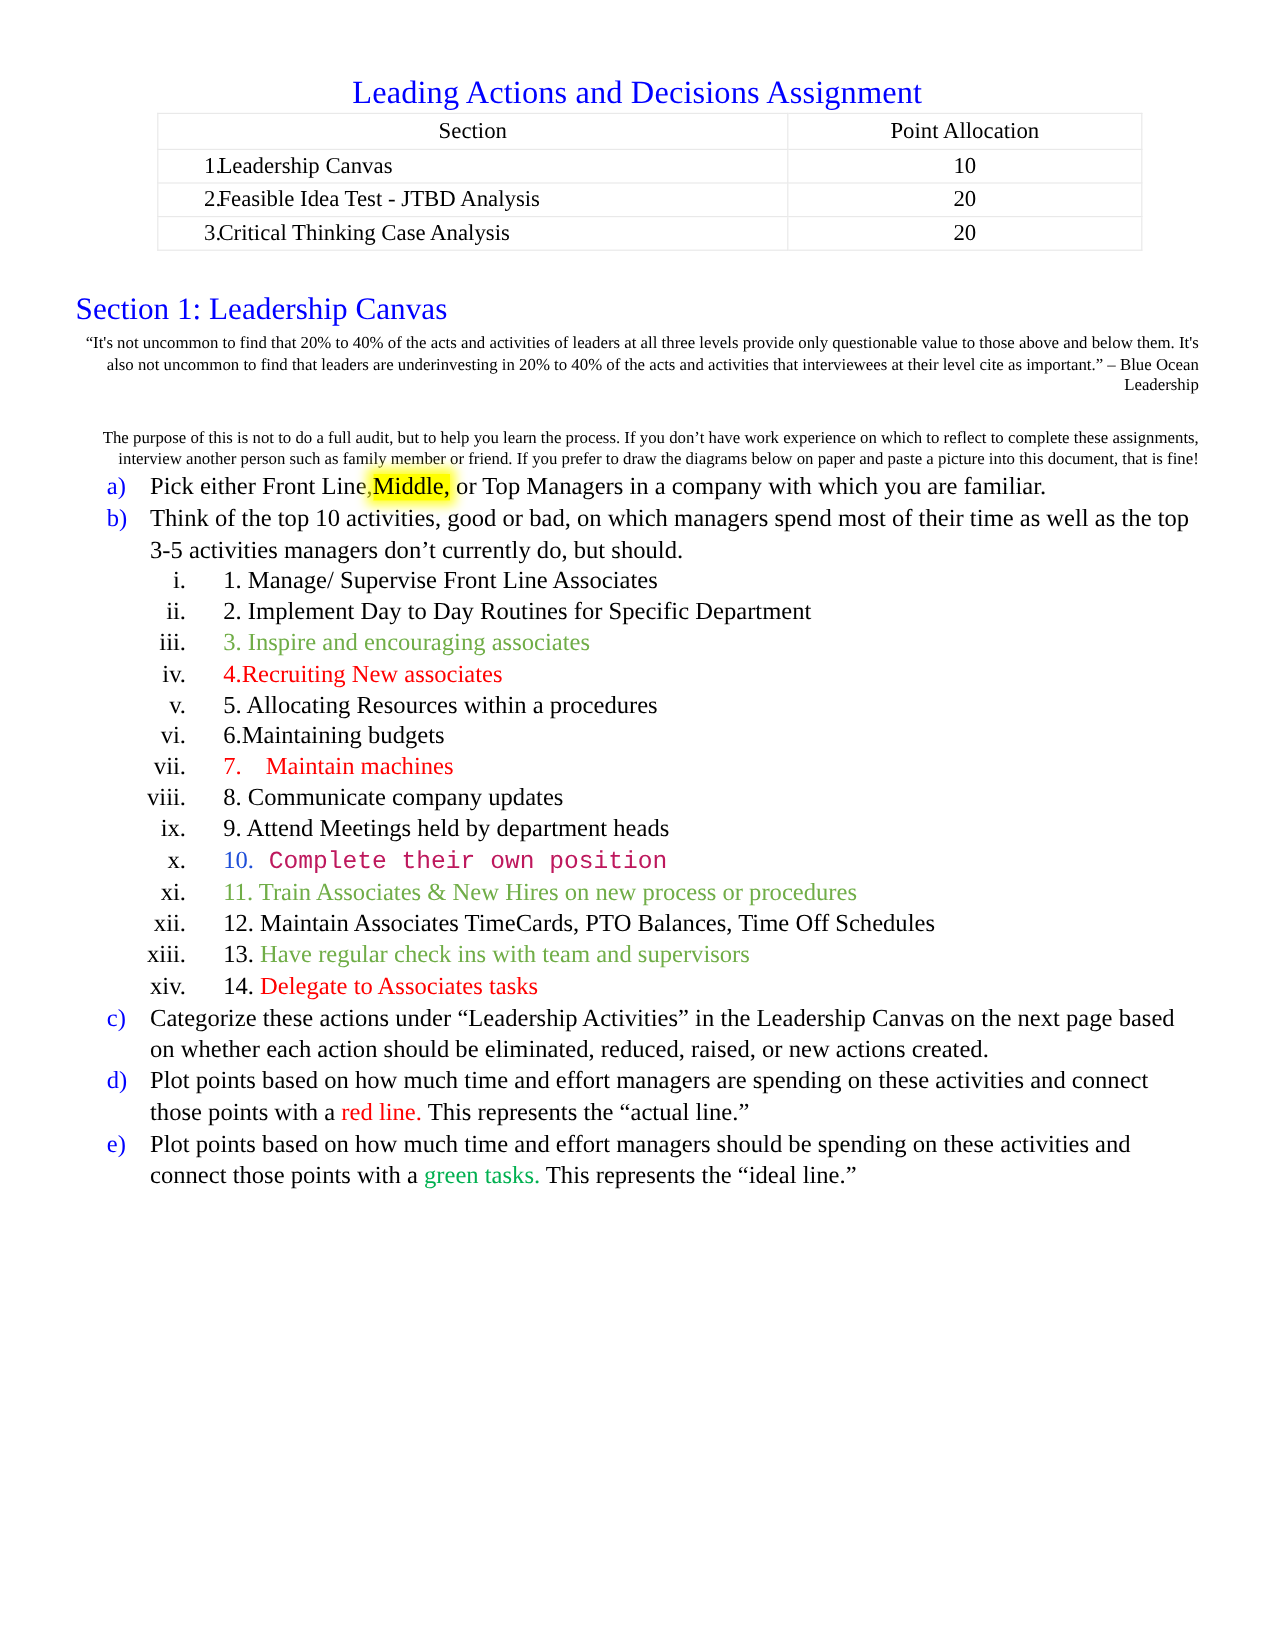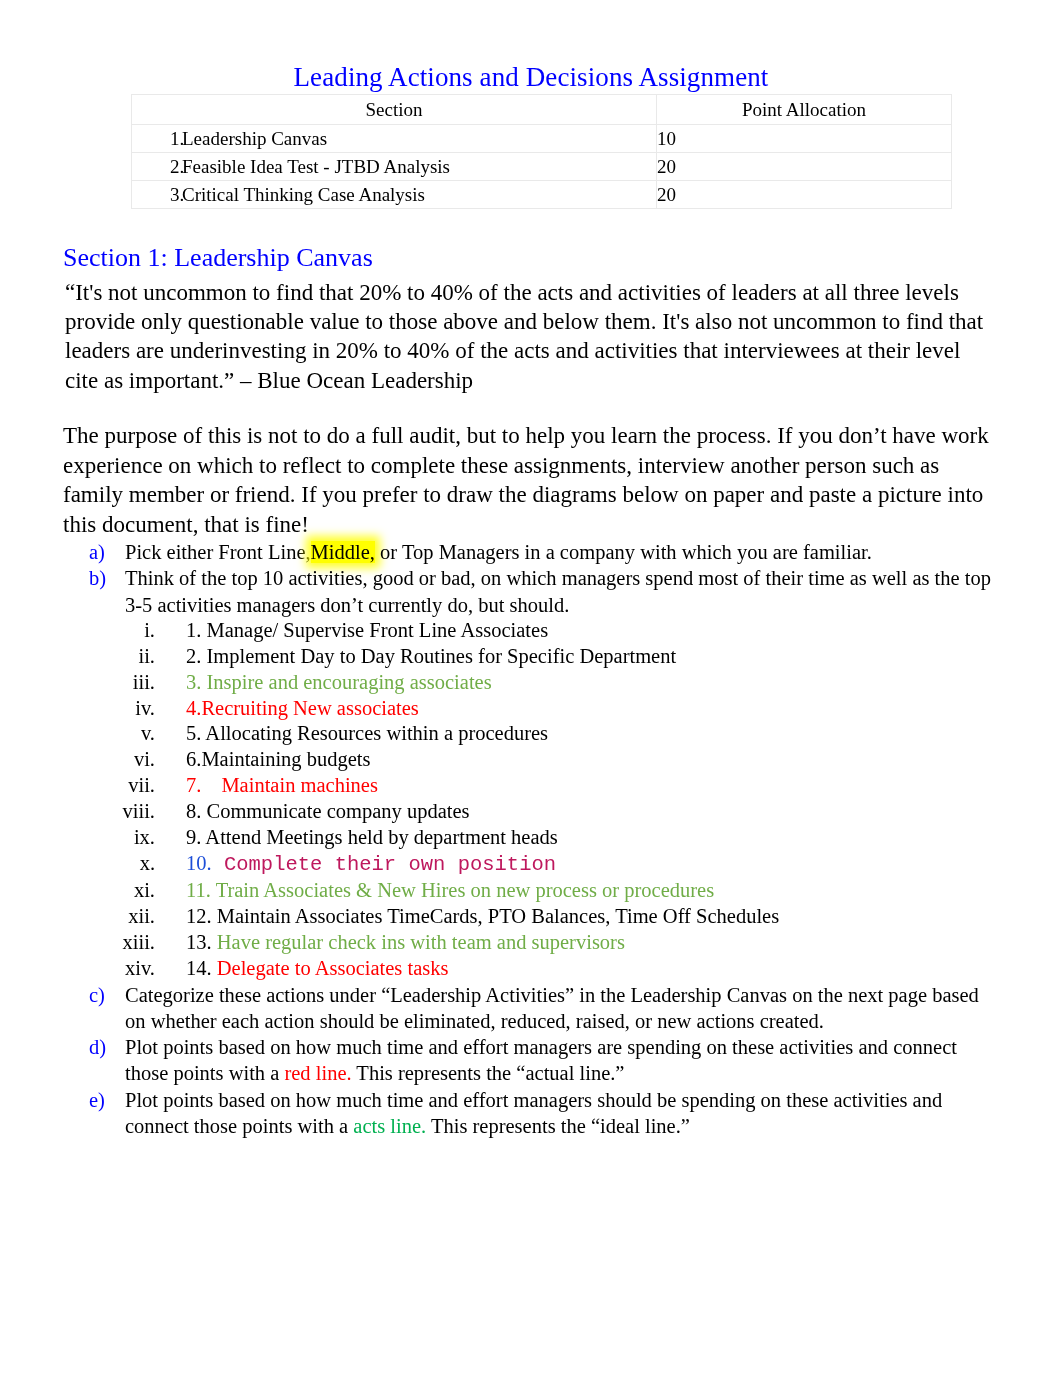--- a/index.html
+++ b/index.html
@@ -67,41 +67,42 @@
   .sec-row-label .num {
     display: inline-block;
     width: 50px;
     text-align: left;
     padding-left: 38px;
     box-sizing: border-box;
   }
   .pts-cell {
     font-size: 19px;
     line-height: 1.32;
+    text-align: center;
     padding: 1px 0 1px 0 !important;
   }
   td.no-bottom { border-bottom: none; }
   td.no-top { border-top: none; }
 
   
   .section-heading {
     color: #0000ff;
     font-size: 26px;
     font-weight: normal;
     margin: 0;
     padding-top: 33px;
     line-height: 1.2;
   }
 
   
   .body-para {
-    font-size: 23px;
+    font-size: 14px;
     line-height: 1.28;
     margin: 0;
-    text-align: left;
+    text-align: right;
   }
   .quote-para {
     padding-top: 4px;
     padding-left: 2px;
   }
   .purpose-para {
     padding-top: 26px;
   }
 
   
@@ -228,17 +229,17 @@
     <li>
       <span class="marker">c)</span>
       <span>Categorize these actions under “Leadership Activities” in the Leadership Canvas on the next page based on whether each action should be eliminated, reduced, raised, or new actions created.</span>
     </li>
     <li>
       <span class="marker">d)</span>
       <span>Plot points based on how much time and effort managers   are spending on these activities and connect those points with a  </span><span class="c-red">red line.</span><span> This represents the “actual line.”</span>
     </li>
     <li>
       <span class="marker">e)</span>
-      <span>Plot points based on how much time and effort managers   should be spending on these activities and connect those points with a  </span><span class="c-green-bright">acts line.</span><span> This represents the “ideal line.”</span>
+      <span>Plot points based on how much time and effort managers   should be spending on these activities and connect those points with a  </span><span class="c-green-bright">green tasks.</span><span> This represents the “ideal line.”</span>
     </li>
   </ol>
 
 </div>
 
 </body></html>

